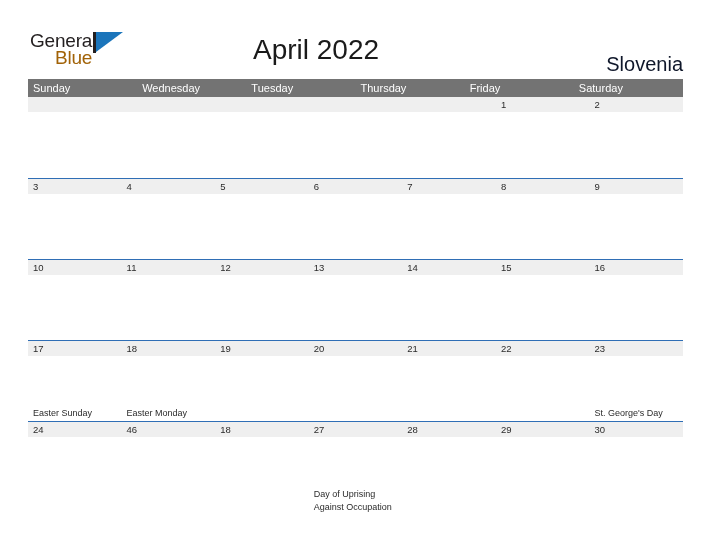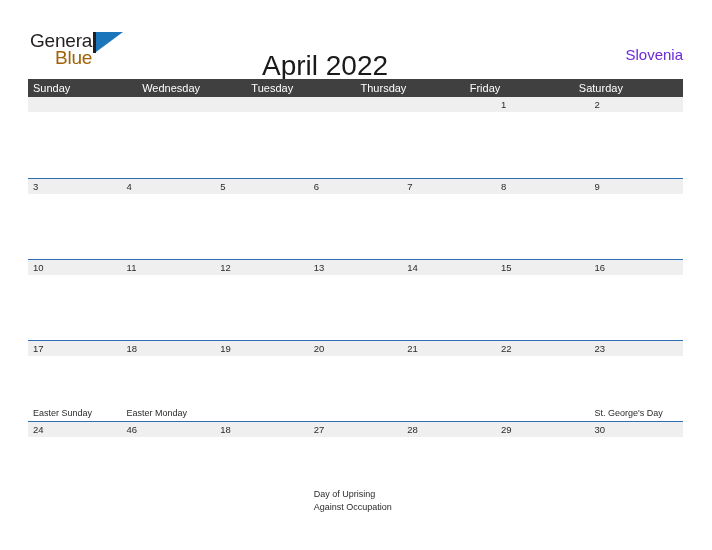--- a/index.html
+++ b/index.html
@@ -75,50 +75,49 @@
     left: 3px;
     top: 0;
     width: 0;
     height: 0;
     border-top: 20px solid #1b75bb;
     border-right: 27px solid transparent;
   }
 
   .title {
     position: absolute;
-    left: 17px;
+    left: 8px;
     top: 34px;
     width: 616px;
     text-align: center;
     font-size: 28px;
     color: #1a1a1a;
     font-weight: normal;
     letter-spacing: 0px;
-    margin-top: 16px;
   }
   .region {
     position: absolute;
     right: 29px;
-    top: 46px;
-    font-size: 15px;
-    color: #6d28d9;
+    top: 53px;
+    font-size: 20px;
+    color: #0f172a;
   }
 
   
   .calendar {
     position: absolute;
     left: 28px;
     top: 79px;
     width: 655px;
   }
   .weekdays {
     display: flex;
     width: 100%;
     height: 18px;
-    background: #404040;
+    background: #737373;
   }
   .weekday {
     flex: 1 1 0;
     font-size: 11px;
     color: #ffffff;
     line-height: 18px;
     padding-left: 5px;
     box-sizing: border-box;
     white-space: nowrap;
   }

